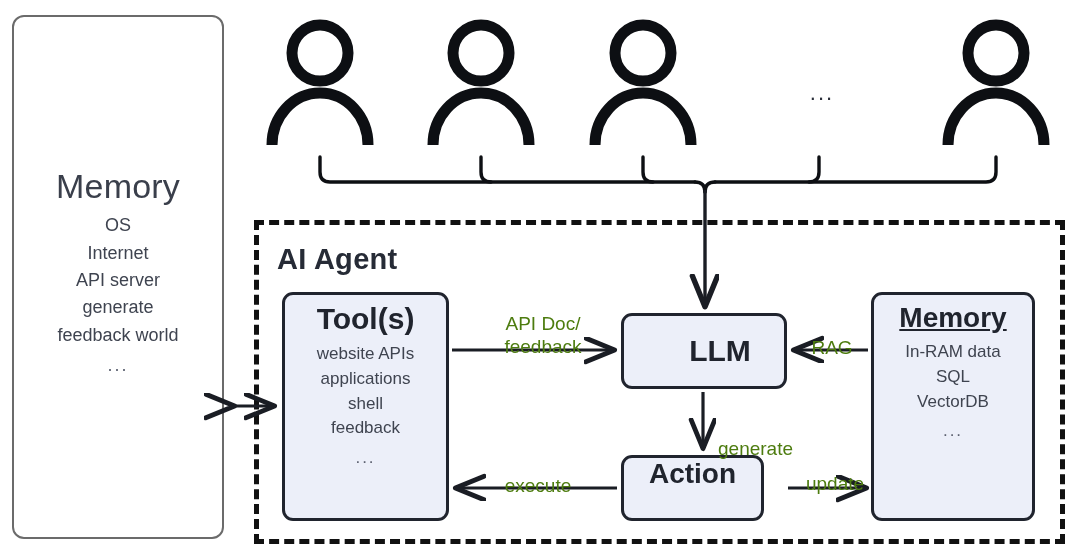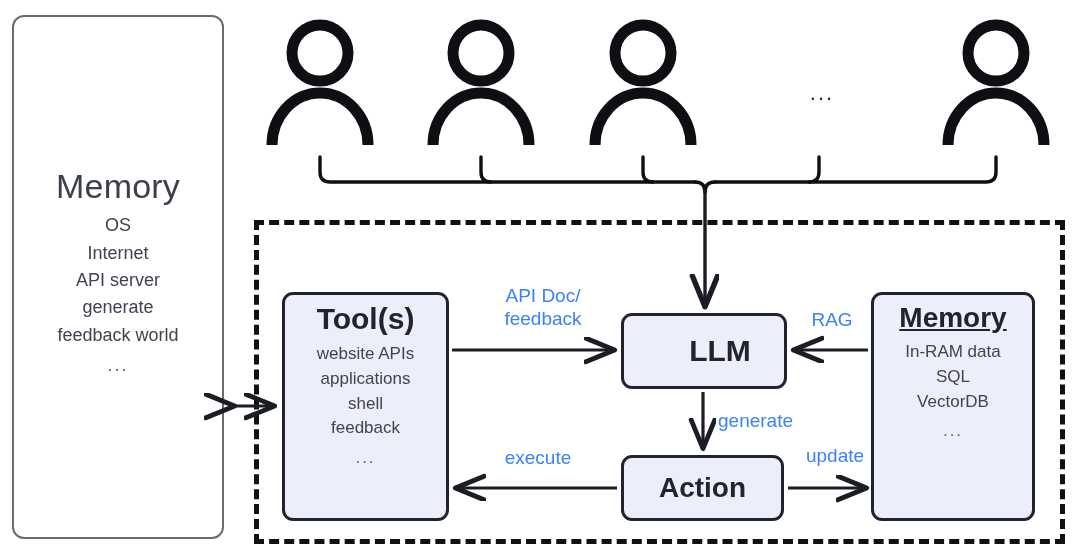--- a/index.html
+++ b/index.html
@@ -110,32 +110,33 @@
   #tools-box  { left: 282px; top: 292px; width: 167px; height: 229px; }
   #memory-box { left: 871px; top: 292px; width: 164px; height: 229px; }
   #tools-box  .cbox-title { font-size: 30px; }
   #memory-box .cbox-title { font-size: 28px; text-decoration: underline; }
   #llm-box {
     left: 621px; top: 313px; width: 166px; height: 76px;
     display: flex; align-items: center; justify-content: center; padding-left: 32px;
   }
   #llm-box .cbox-title { font-size: 30px; }
   #action-box {
-    left: 621px; top: 455px; width: 163px; height: 66px;
-    display: flex; align-items: center; justify-content: center;
+    left: 621px; top: 455px; width: 143px; height: 66px;
+    display: flex; justify-content: center;
   }
   #action-box .cbox-title { font-size: 28px; }
   
   .elabel {
     position: absolute;
     font-size: 19px;
-    color: #3b82f6;
+    color: #4d7c0f;
     line-height: 1.22;
     white-space: pre-line;
     text-align: center;
+    margin-top: 28px;
   }
   #lbl-apidoc  { left: 483px; top: 284px; width: 120px; }
   #lbl-rag     { left: 800px; top: 308px; width: 64px; }
   #lbl-generate{ left: 718px; top: 409px; width: 110px; text-align: left; }
   #lbl-execute { left: 478px; top: 446px; width: 120px; }
   #lbl-update  { left: 790px; top: 444px; width: 90px; }
   
   .people-ell {
     position: absolute;
     left: 800px;
@@ -159,20 +160,21 @@
       <div>OS</div>
       <div>Internet</div>
       <div>API server</div>
       <div>generate</div>
       <div>feedback world</div>
     </div>
     <div class="world-ell">...</div>
   </div>
 
   <div class="agent-frame"></div>
+  <div class="agent-title">AI Agent</div>
 
   <svg class="layer" viewBox="0 0 1080 550">
     <defs>
       <marker id="ah" markerWidth="11" markerHeight="11" refX="9.4" refY="4.1" orient="auto" markerUnits="strokeWidth">
         <path d="M0.6,0.4 L9.6,4.1 L0.6,7.8" fill="none" stroke="#1a1d24" stroke-width="1.5" stroke-linecap="round" stroke-linejoin="round"></path>
       </marker>
       <marker id="ah2" markerWidth="11" markerHeight="11" refX="9.4" refY="4.1" orient="auto" markerUnits="strokeWidth">
         <path d="M0.6,0.4 L9.6,4.1 L0.6,7.8" fill="none" stroke="#1a1d24" stroke-width="1.6" stroke-linecap="round" stroke-linejoin="round"></path>
       </marker>
     </defs>

